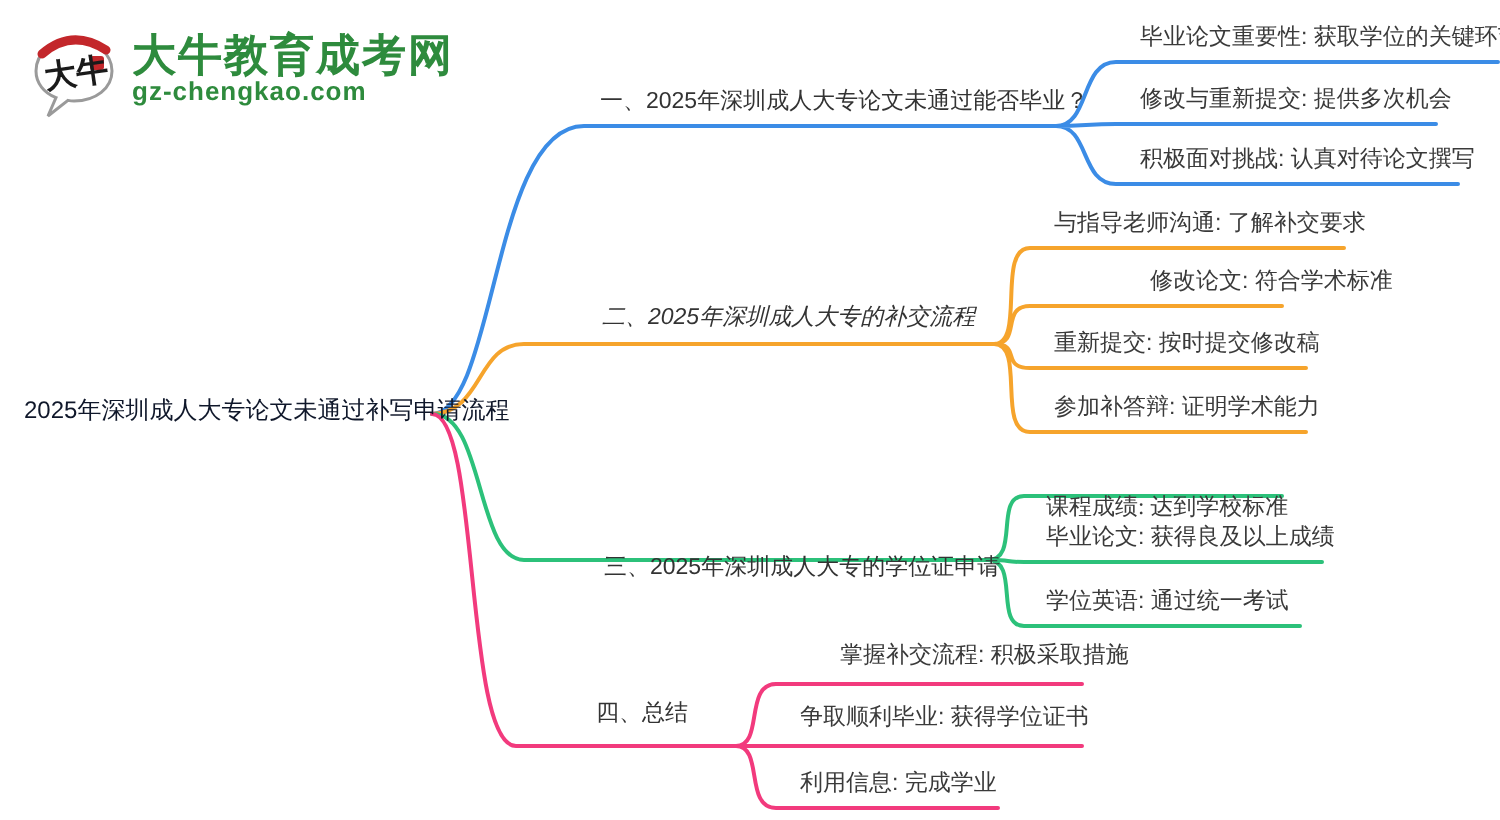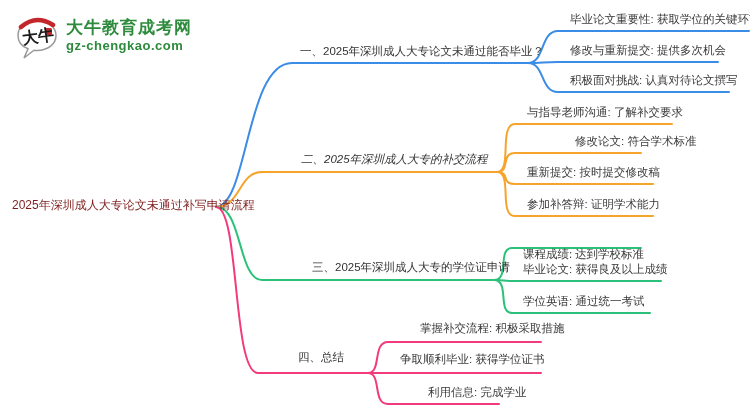--- a/index.html
+++ b/index.html
@@ -12,27 +12,27 @@
   }
   #wires{position:absolute;left:0;top:0;}
   .node{
     position:absolute;
     font-size:11.5px;
     line-height:14px;
     color:#2d2d2d;
     white-space:nowrap;
     letter-spacing:0px;
   }
-  .root-node{font-size:12px;color:#7f1d1d;}
+  .root-node{font-size:12px;color:#0f172a;}
   .branch-label{color:#333;}
   .child-label{color:#3a3a3a;}
   #logo{position:absolute;left:14px;top:14px;display:flex;align-items:flex-start;}
   #logo-text{margin-left:6px;padding-top:4px;}
   .site-name{
-    font-size:17px;font-weight:bold;color:#2e8b3d;
+    font-size:22px;font-weight:bold;color:#2e8b3d;
     line-height:20px;letter-spacing:1px;
   }
   .site-domain{
     font-size:13px;font-weight:bold;color:#2e8b3d;
     line-height:15px;letter-spacing:0.5px;
   }
 </style>
 </head>
 <body>
 
@@ -73,33 +73,33 @@
     <div id="logo-text">
       <div class="site-name">大牛教育成考网</div>
       <div class="site-domain">gz-chengkao.com</div>
     </div>
   </div>
 
   <div class="node root-node" style="left:12px;top:198px;">2025年深圳成人大专论文未通过补写申请流程</div>
 
   <div class="node branch-label" style="left:300px;top:44px;">一、2025年深圳成人大专论文未通过能否毕业？</div>
   <div class="node branch-label" style="left:301px;top:152px;font-style:italic;">二、2025年深圳成人大专的补交流程</div>
-  <div class="node branch-label" style="left:302px;top:260px;margin-left:10px;">三、2025年深圳成人大专的学位证申请</div>
+  <div class="node branch-label" style="left:302px;top:277px;">三、2025年深圳成人大专的学位证申请</div>
   <div class="node branch-label" style="left:298px;top:350px;">四、总结</div>
 
   <div class="node child-label" style="left:570px;top:12px;">毕业论文重要性: 获取学位的关键环节</div>
   <div class="node child-label" style="left:570px;top:43px;text-align:right;">修改与重新提交: 提供多次机会</div>
   <div class="node child-label" style="left:570px;top:73px;">积极面对挑战: 认真对待论文撰写</div>
 
   <div class="node child-label" style="left:527px;top:105px;">与指导老师沟通: 了解补交要求</div>
   <div class="node child-label" style="left:527px;top:134px;margin-left:48px;">修改论文: 符合学术标准</div>
   <div class="node child-label" style="left:527px;top:165px;">重新提交: 按时提交修改稿</div>
   <div class="node child-label" style="left:527px;top:197px;">参加补答辩: 证明学术能力</div>
 
   <div class="node child-label" style="left:523px;top:247px;font-family:Liberation Serif, serif;">课程成绩: 达到学校标准</div>
   <div class="node child-label" style="left:523px;top:262px;">毕业论文: 获得良及以上成绩</div>
   <div class="node child-label" style="left:523px;top:294px;">学位英语: 通过统一考试</div>
 
   <div class="node child-label" style="left:400px;top:321px;margin-left:20px;">掌握补交流程: 积极采取措施</div>
   <div class="node child-label" style="left:400px;top:352px;">争取顺利毕业: 获得学位证书</div>
-  <div class="node child-label" style="left:400px;top:385px;margin-left:28px;">利用信息: 完成学业</div>
+  <div class="node child-label" style="left:400px;top:385px;">利用信息: 完成学业</div>
 
 </div>
 
 </body></html>

